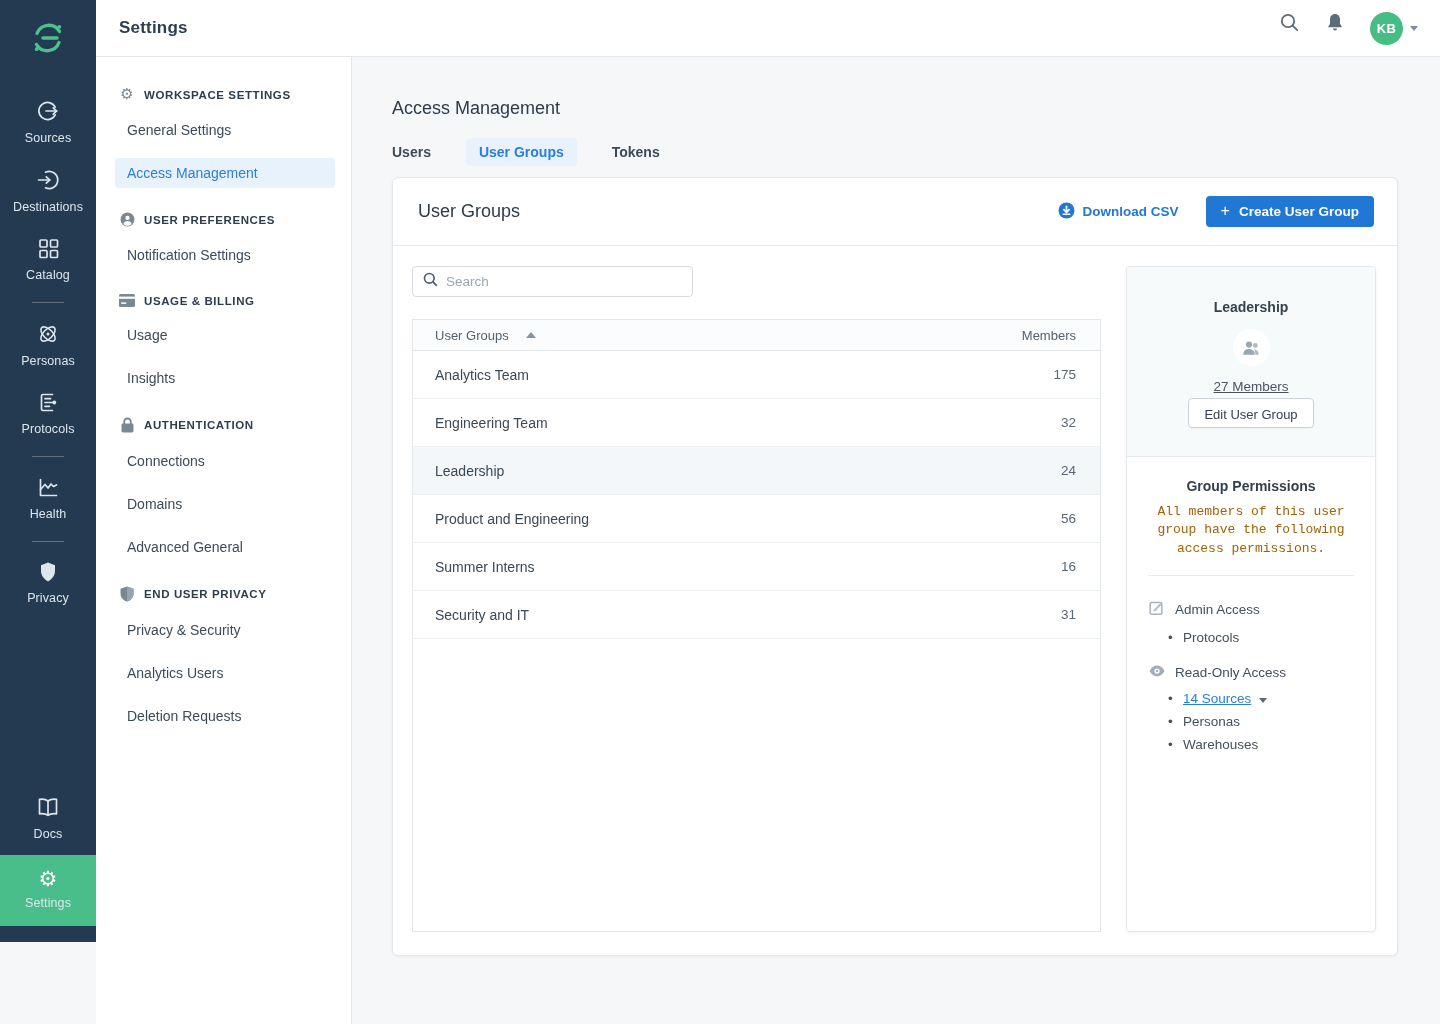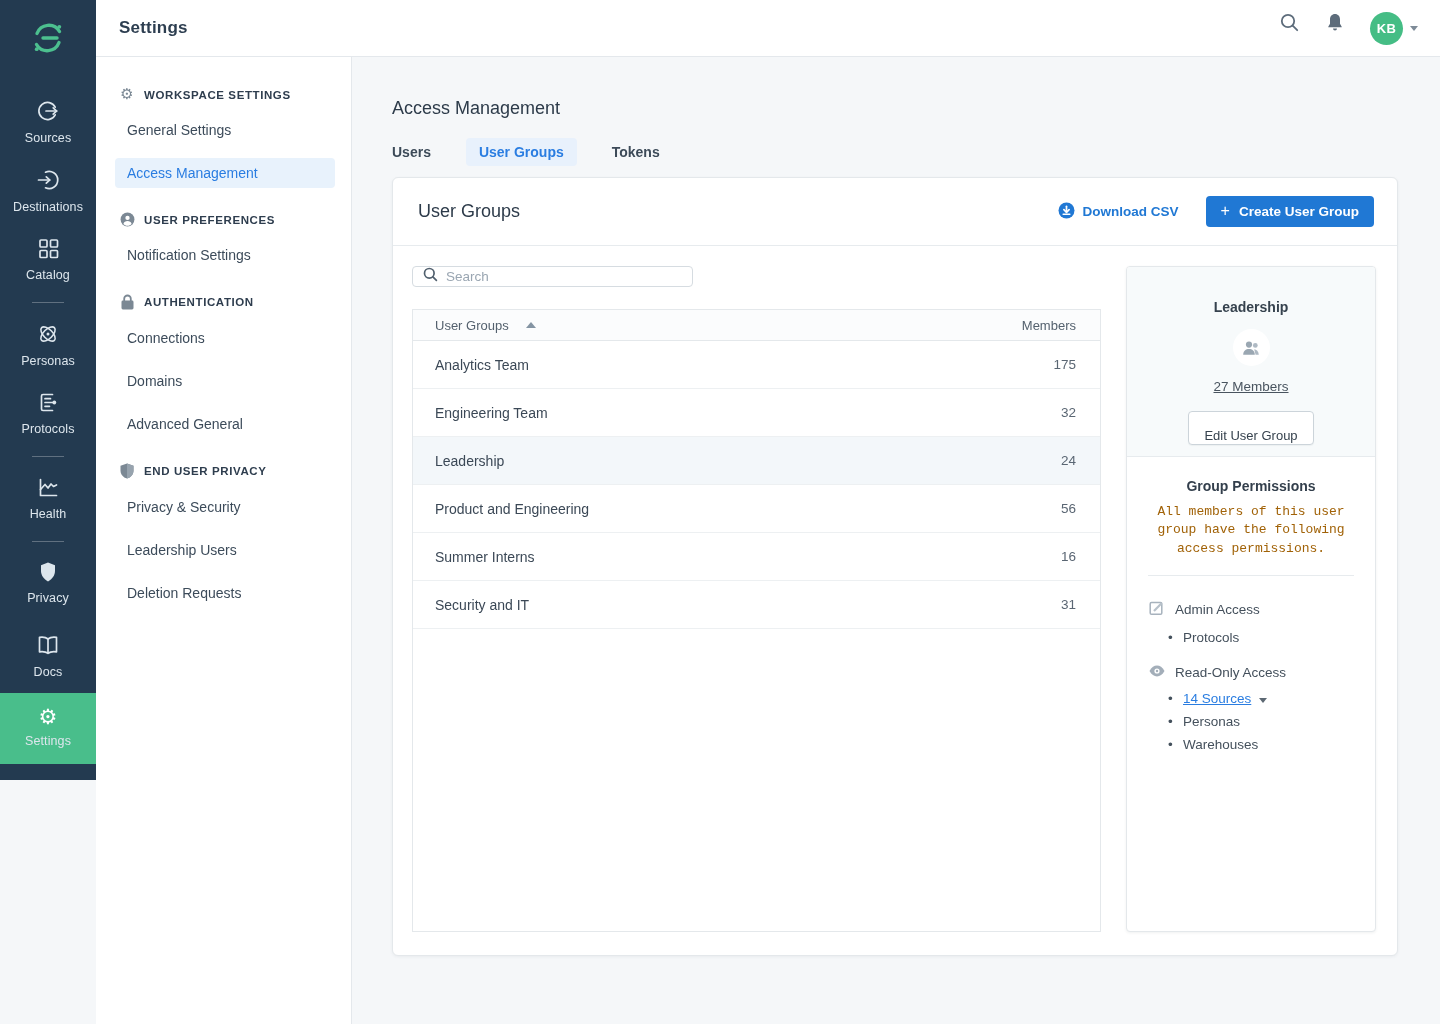--- a/index.html
+++ b/index.html
@@ -4,21 +4,21 @@
 <style>
   * { margin:0; padding:0; box-sizing:border-box; }
   html,body { width:1440px; height:1024px; overflow:hidden; }
   body {
     font-family:"Liberation Sans","DejaVu Sans",sans-serif;
     background:#f5f7f9; color:#35424f;
     display:flex;
   }
   
   .rail {
-    width:96px; min-width:96px; height:780px;
+    width:96px; min-width:96px; height:942px;
     background:#233a50; display:flex; flex-direction:column; align-items:center;
   }
   .rail-logo { margin:14px 0 26px; width:48px; height:48px; display:flex; align-items:center; justify-content:center; cursor:pointer; }
   .rail-item {
     width:96px; padding:10px 0 12px; display:flex; flex-direction:column; align-items:center;
     gap:7px; cursor:pointer; color:#dde6ed;
   }
   .rail-item .lbl { font-size:12.5px; letter-spacing:.1px; }
   .rail-item svg { display:block; }
   .rail-div { width:32px; border-top:1px solid rgba(255,255,255,.28); margin:8px 0; }
@@ -86,21 +86,21 @@
   .dl-link { display:flex; align-items:center; gap:8px; color:#2078d4; font-size:13.5px; font-weight:700; cursor:pointer;justify-content:space-between; }
   .btn-primary {
     background:#2078d4; color:#fff; border:none; border-radius:4px; height:31px; padding:0 15px;
     font-size:13.5px; font-weight:700; font-family:inherit; display:flex; align-items:center; gap:9px; cursor:pointer;
   }
   .btn-primary .plus { font-size:16px; font-weight:400; line-height:1; margin-top:-1px; }
 
   .card-body { flex:1; padding:20px 23px 23px 19px; display:flex; min-height:0; }
   .left-col { width:689px; min-width:689px; display:flex; flex-direction:column; }
   .search-box {
-    width:281px; height:21px; border:1px solid #d6dce1; border-radius:4px; background:#fff;
+    width:281px; height:31px; border:1px solid #d6dce1; border-radius:4px; background:#fff;
     display:flex; align-items:center; padding:0 10px; gap:8px; margin-bottom:22px;
   }
   .search-box input {
     border:none; outline:none; flex:1; font-size:13.5px; color:#3c4a58; font-family:inherit; background:transparent;
   }
   .search-box input::placeholder { color:#9aa6b2; }
 
   .table { flex:1; border:1px solid #e4e8eb; background:#fff; display:flex; flex-direction:column; }
   .thead {
     height:31px; min-height:31px; background:#fbfcfd; border-bottom:1px solid #e4e8eb;
@@ -126,21 +126,21 @@
     height:190px; min-height:190px; background:#f7fafb; border-bottom:1px solid #e7ebee;
     display:flex; flex-direction:column; align-items:center; padding-top:32px;
   }
   .grp-name { font-size:14px; font-weight:700; color:#36424e; }
   .grp-avatar {
     width:37px; height:37px; border-radius:50%; background:#fff; margin:14px 0 13px;
     display:flex; align-items:center; justify-content:center;
   }
   .grp-members { font-size:13.5px; color:#49545f;text-decoration:underline; }
   .btn-edit {
-    margin-top:17px; background:#fff; border:1px solid #ccd4da; border-radius:4px; height:30px; padding:16px 15px;
+    margin-top:4px; background:#fff; border:1px solid #ccd4da; border-radius:4px; height:30px; padding:8px 15px;
     font-size:13px; color:#36424e; font-family:inherit; cursor:pointer; box-shadow:0 1px 1px rgba(40,50,60,.05);
   }
   .panel-perms { padding:21px 20px 0; }
   .perms-title { text-align:center; font-size:14px; font-weight:700; color:#333f4c; margin-bottom:9px; }
   .perms-sub { text-align:center; font-size:13px; line-height:1.42; color:#a16207; margin:0 auto 17px; max-width:214px;font-family:Liberation Mono, monospace; }
   .perms-div { border-top:1px solid #e7ebee; margin:0 1px 24px; }
   .perm-group { margin-bottom:20px; }
   .perm-head { display:flex; align-items:center; gap:10px; font-size:13.5px; color:#44505c; margin-bottom:11px; margin-left:2px; }
   .perm-list { list-style:none; margin-left:36px; }
   .perm-list li { font-size:13.5px; color:#44505c; margin-bottom:8px; position:relative; }
@@ -310,20 +310,34 @@
                 <circle cx="8" cy="8" r="7.4" fill="#7b8894"></circle>
                 <circle cx="8" cy="6.3" r="2.3" fill="#fff"></circle>
                 <path d="M3.6 12.7 C4.2 10.6 6 9.6 8 9.6 C10 9.6 11.8 10.6 12.4 12.7 C11.2 13.9 9.7 14.6 8 14.6 C6.3 14.6 4.8 13.9 3.6 12.7 Z" fill="#fff"></path>
               </svg>
           </span>
           <span class="hd">USER PREFERENCES</span>
         </div>
         <a class="side-item">Notification Settings</a>
       </div>
 
+      <div class="side-section">
+        <div class="side-head">
+          <span class="ic">
+            <svg width="16" height="13" viewBox="0 0 16 13">
+                <rect x="0" y="0" width="16" height="13" rx="1.6" fill="#7b8894"></rect>
+                <rect x="0" y="2.6" width="16" height="2.2" fill="#fff"></rect>
+                <rect x="2.2" y="8.4" width="5" height="1.5" fill="#fff"></rect>
+              </svg>
+          </span>
+          <span class="hd">USAGE &amp; BILLING</span>
+        </div>
+        <a class="side-item">Usage</a>
+        <a class="side-item">Insights</a>
+      </div>
 
       <div class="side-section">
         <div class="side-head">
           <span class="ic">
             <svg width="13" height="16" viewBox="0 0 13 16" fill="none">
                 <path d="M3.2 7 V4.8 a3.3 3.3 0 0 1 6.6 0 V7" stroke="#7b8894" stroke-width="1.8"></path>
                 <rect x="0.5" y="6.5" width="12" height="9" rx="1.4" fill="#7b8894"></rect>
               </svg>
           </span>
           <span class="hd">AUTHENTICATION</span>
@@ -337,21 +351,21 @@
         <div class="side-head">
           <span class="ic">
             <svg width="14" height="16" viewBox="0 0 14 16">
                 <path d="M7 0.5 L13.5 2.8 V7.4 C13.5 11.3 10.9 14.3 7 15.5 C3.1 14.3 0.5 11.3 0.5 7.4 V2.8 Z" fill="#7b8894"></path>
                 <path d="M7 0.5 L13.5 2.8 V7.4 C13.5 11.3 10.9 14.3 7 15.5 Z" fill="#97a3ae"></path>
               </svg>
           </span>
           <span class="hd">END USER PRIVACY</span>
         </div>
         <a class="side-item">Privacy &amp; Security</a>
-        <a class="side-item">Leadership Users</a>
+        <a class="side-item">Analytics Users</a>
         <a class="side-item">Deletion Requests</a>
       </div>
     </aside>
 
     <main class="main">
       <h1 class="page-title">Access Management</h1>
 
       <div class="tabs">
         <span class="tab">Users</span>
         <span class="tab active">User Groups</span>

